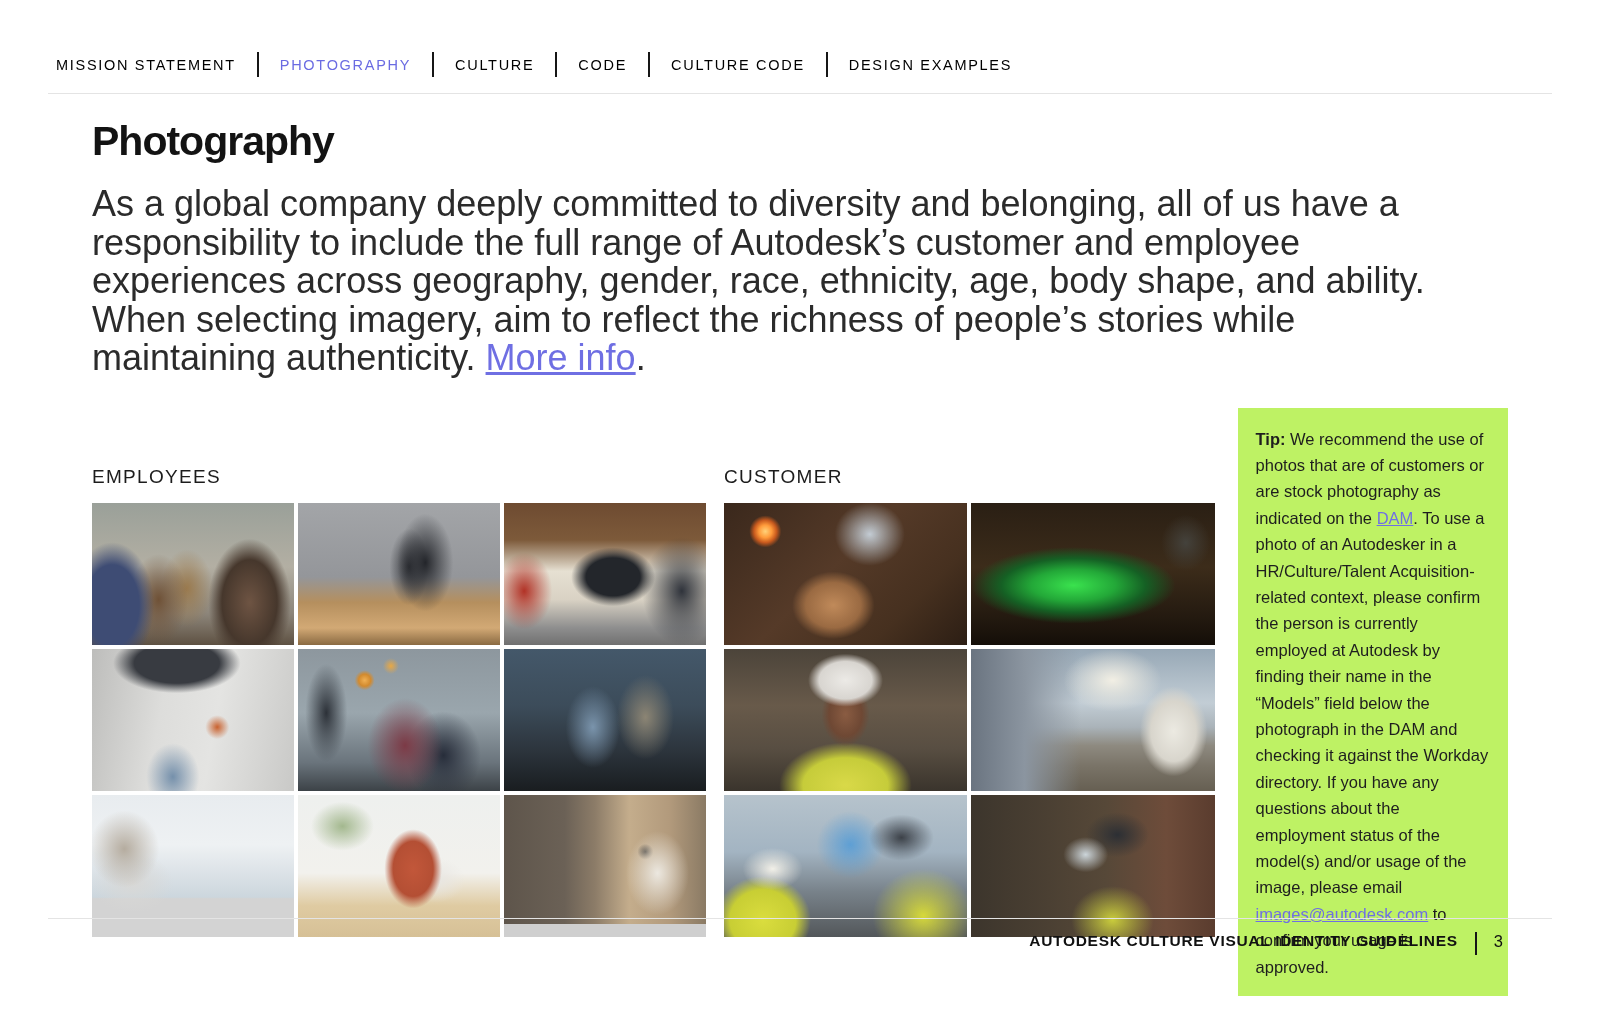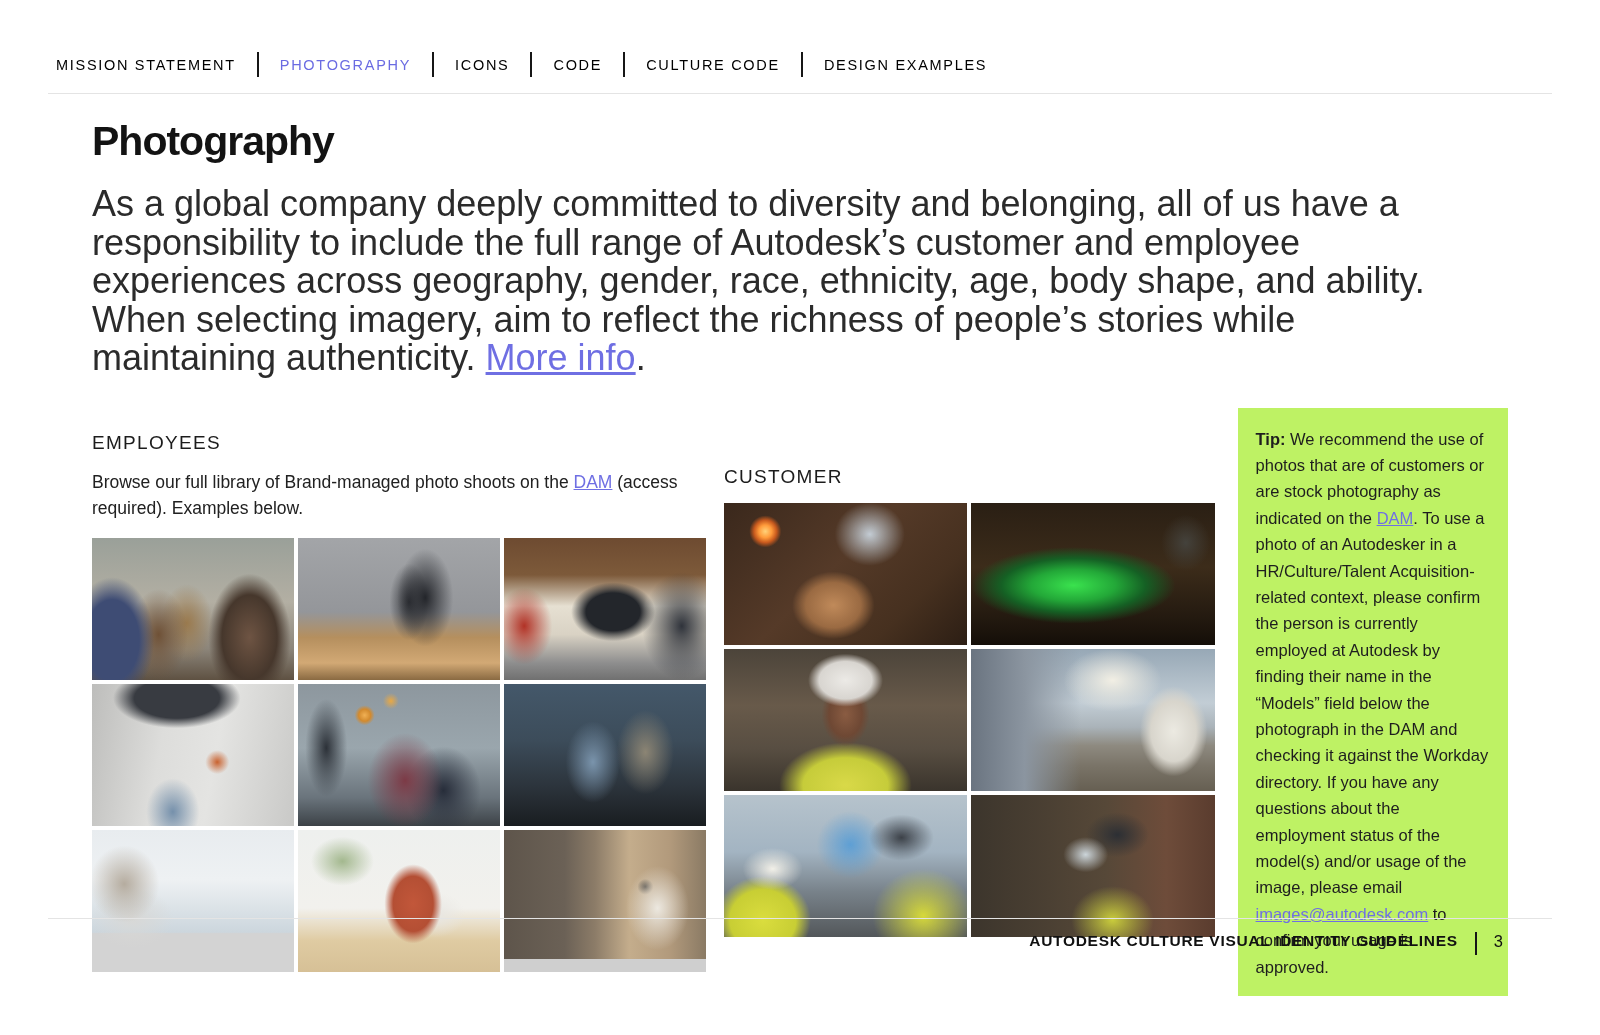--- a/index.html
+++ b/index.html
@@ -150,41 +150,40 @@
   .footer-num { font-size:16.5px; color:#111; }
 </style>
 </head>
 <body>
 
 <nav class="nav">
   <span class="nav-item">MISSION STATEMENT</span>
   <span class="nav-sep"></span>
   <span class="nav-item active">PHOTOGRAPHY</span>
   <span class="nav-sep"></span>
-  <span class="nav-item">ICONS</span>
+  <span class="nav-item">CULTURE</span>
   <span class="nav-sep"></span>
   <span class="nav-item">CODE</span>
   <span class="nav-sep"></span>
   <span class="nav-item">CULTURE CODE</span>
   <span class="nav-sep"></span>
   <span class="nav-item">DESIGN EXAMPLES</span>
 </nav>
 
 <div class="rule rule-top"></div>
 
 <div class="content">
   <h1>Photography</h1>
 
   <p class="intro"><span>As a global company deeply committed to diversity and belonging, all of us have a responsibility to include the full range of Autodesk’s customer and employee experiences across geography, gender, race, ethnicity, age, body shape, and ability. When selecting imagery, aim to reflect the richness of people’s stories while maintaining authenticity. </span><a>More info</a><span>.</span></p>
 
   <div class="main">
 
     <section class="col-employees">
       <h2 class="col-heading">EMPLOYEES</h2>
-      <p class="col-desc"><span>Browse our full library of Brand-managed photo shoots on the </span><a>DAM</a><span> (access required). Examples below.</span></p>
       <div class="photo-grid grid-3">
         <div class="photo ph-e1" title="Four colleagues collaborating around an office table"></div>
         <div class="photo ph-e2" title="Two people working with a robotic arm at a wooden workbench"></div>
         <div class="photo ph-e3" title="Employees at computer workstations with wood-paneled wall and red lounge chair"></div>
         <div class="photo ph-e4" title="Overhead view of a person typing on a laptop at a desk"></div>
         <div class="photo ph-e5" title="Two colleagues reviewing a laptop under warm pendant lights"></div>
         <div class="photo ph-e6" title="Two makers assembling parts in a workshop with blue cabinets"></div>
         <div class="photo ph-e7" title="Gray-haired woman using a laptop by a bright window"></div>
         <div class="photo ph-e8" title="Person in a wheelchair working at a home desk with a monitor"></div>
         <div class="photo ph-e9" title="Man in a white shirt working on a laptop at home"></div>

